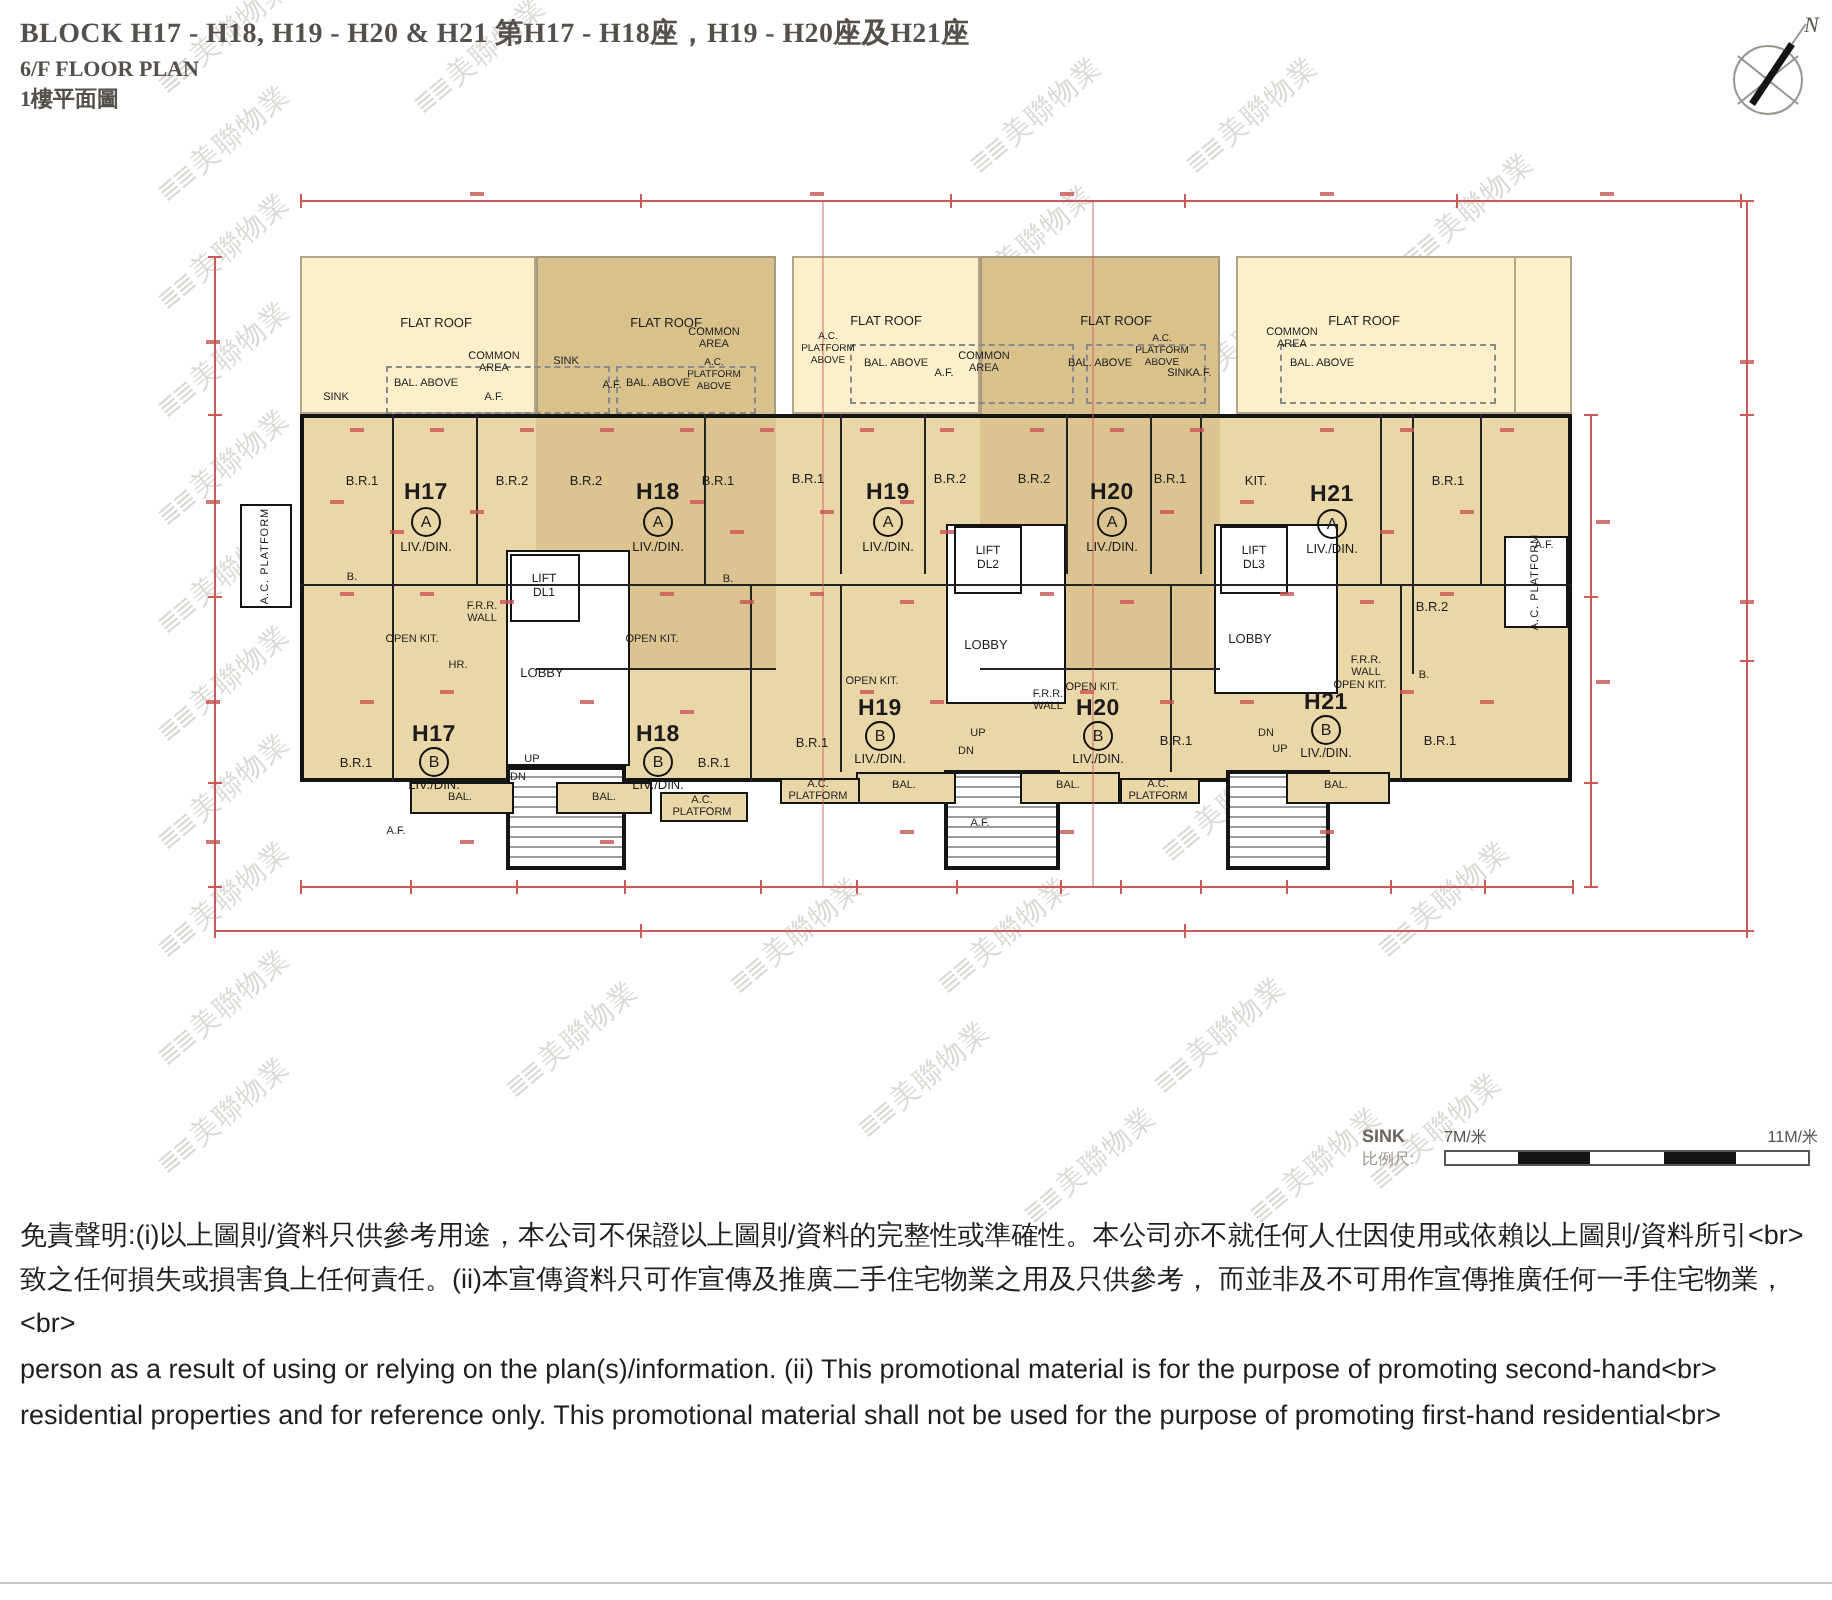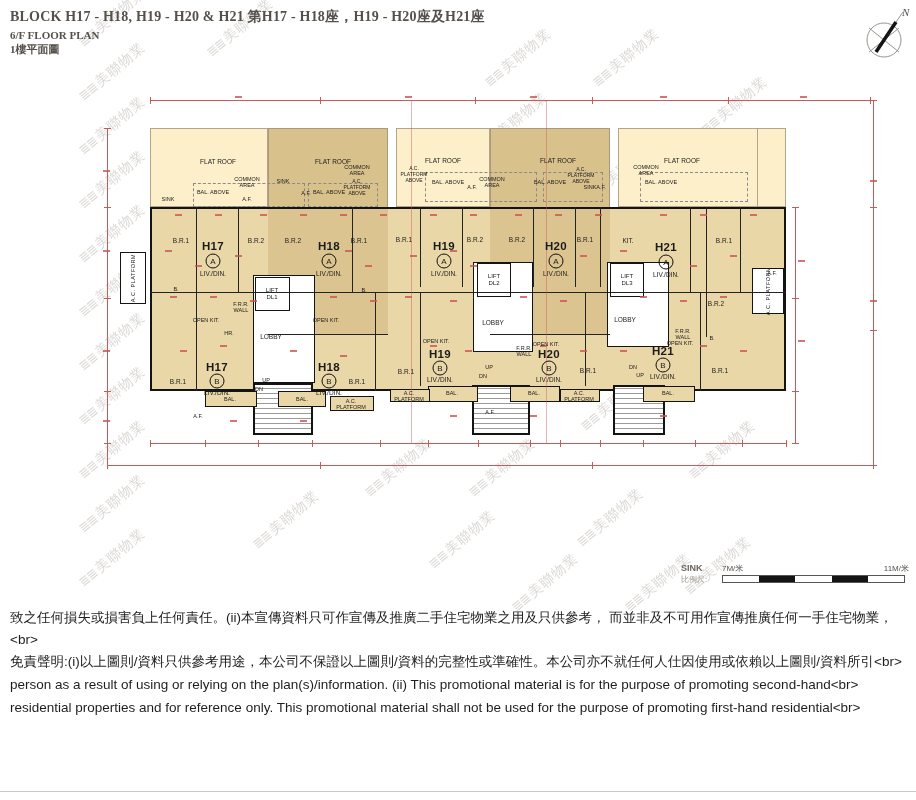--- a/index.html
+++ b/index.html
@@ -422,22 +422,22 @@
       <span style="background: rgb(255, 255, 255);"></span>
       <span style="background: rgb(20, 20, 20);"></span>
       <span style="background: rgb(255, 255, 255);"></span>
       <span style="background: rgb(20, 20, 20);"></span>
       <span style="background: rgb(255, 255, 255);"></span>
     </div>
 </div>
 
 <div class="disc">
   <div id="disc-zh">
+      <div class="zh">免責聲明:(i)以上圖則/資料只供參考用途，本公司不保證以上圖則/資料的完整性或準確性。本公司亦不就任何人仕因使用或依賴以上圖則/資料所引&lt;br&gt;</div>
       <div class="zh">致之任何損失或損害負上任何責任。(ii)本宣傳資料只可作宣傳及推廣二手住宅物業之用及只供參考， 而並非及不可用作宣傳推廣任何一手住宅物業，&lt;br&gt;</div>
-      <div class="zh">免責聲明:(i)以上圖則/資料只供參考用途，本公司不保證以上圖則/資料的完整性或準確性。本公司亦不就任何人仕因使用或依賴以上圖則/資料所引&lt;br&gt;</div>
     </div>
   <div id="disc-en">
       <div class="en">person as a result of using or relying on the plan(s)/information. (ii) This promotional material is for the purpose of promoting second-hand&lt;br&gt;</div>
       <div class="en">residential properties and for reference only. This promotional material shall not be used for the purpose of promoting first-hand residential&lt;br&gt;</div>
     </div>
 </div>
 
 <div class="botline"></div>
 
 </body></html>

